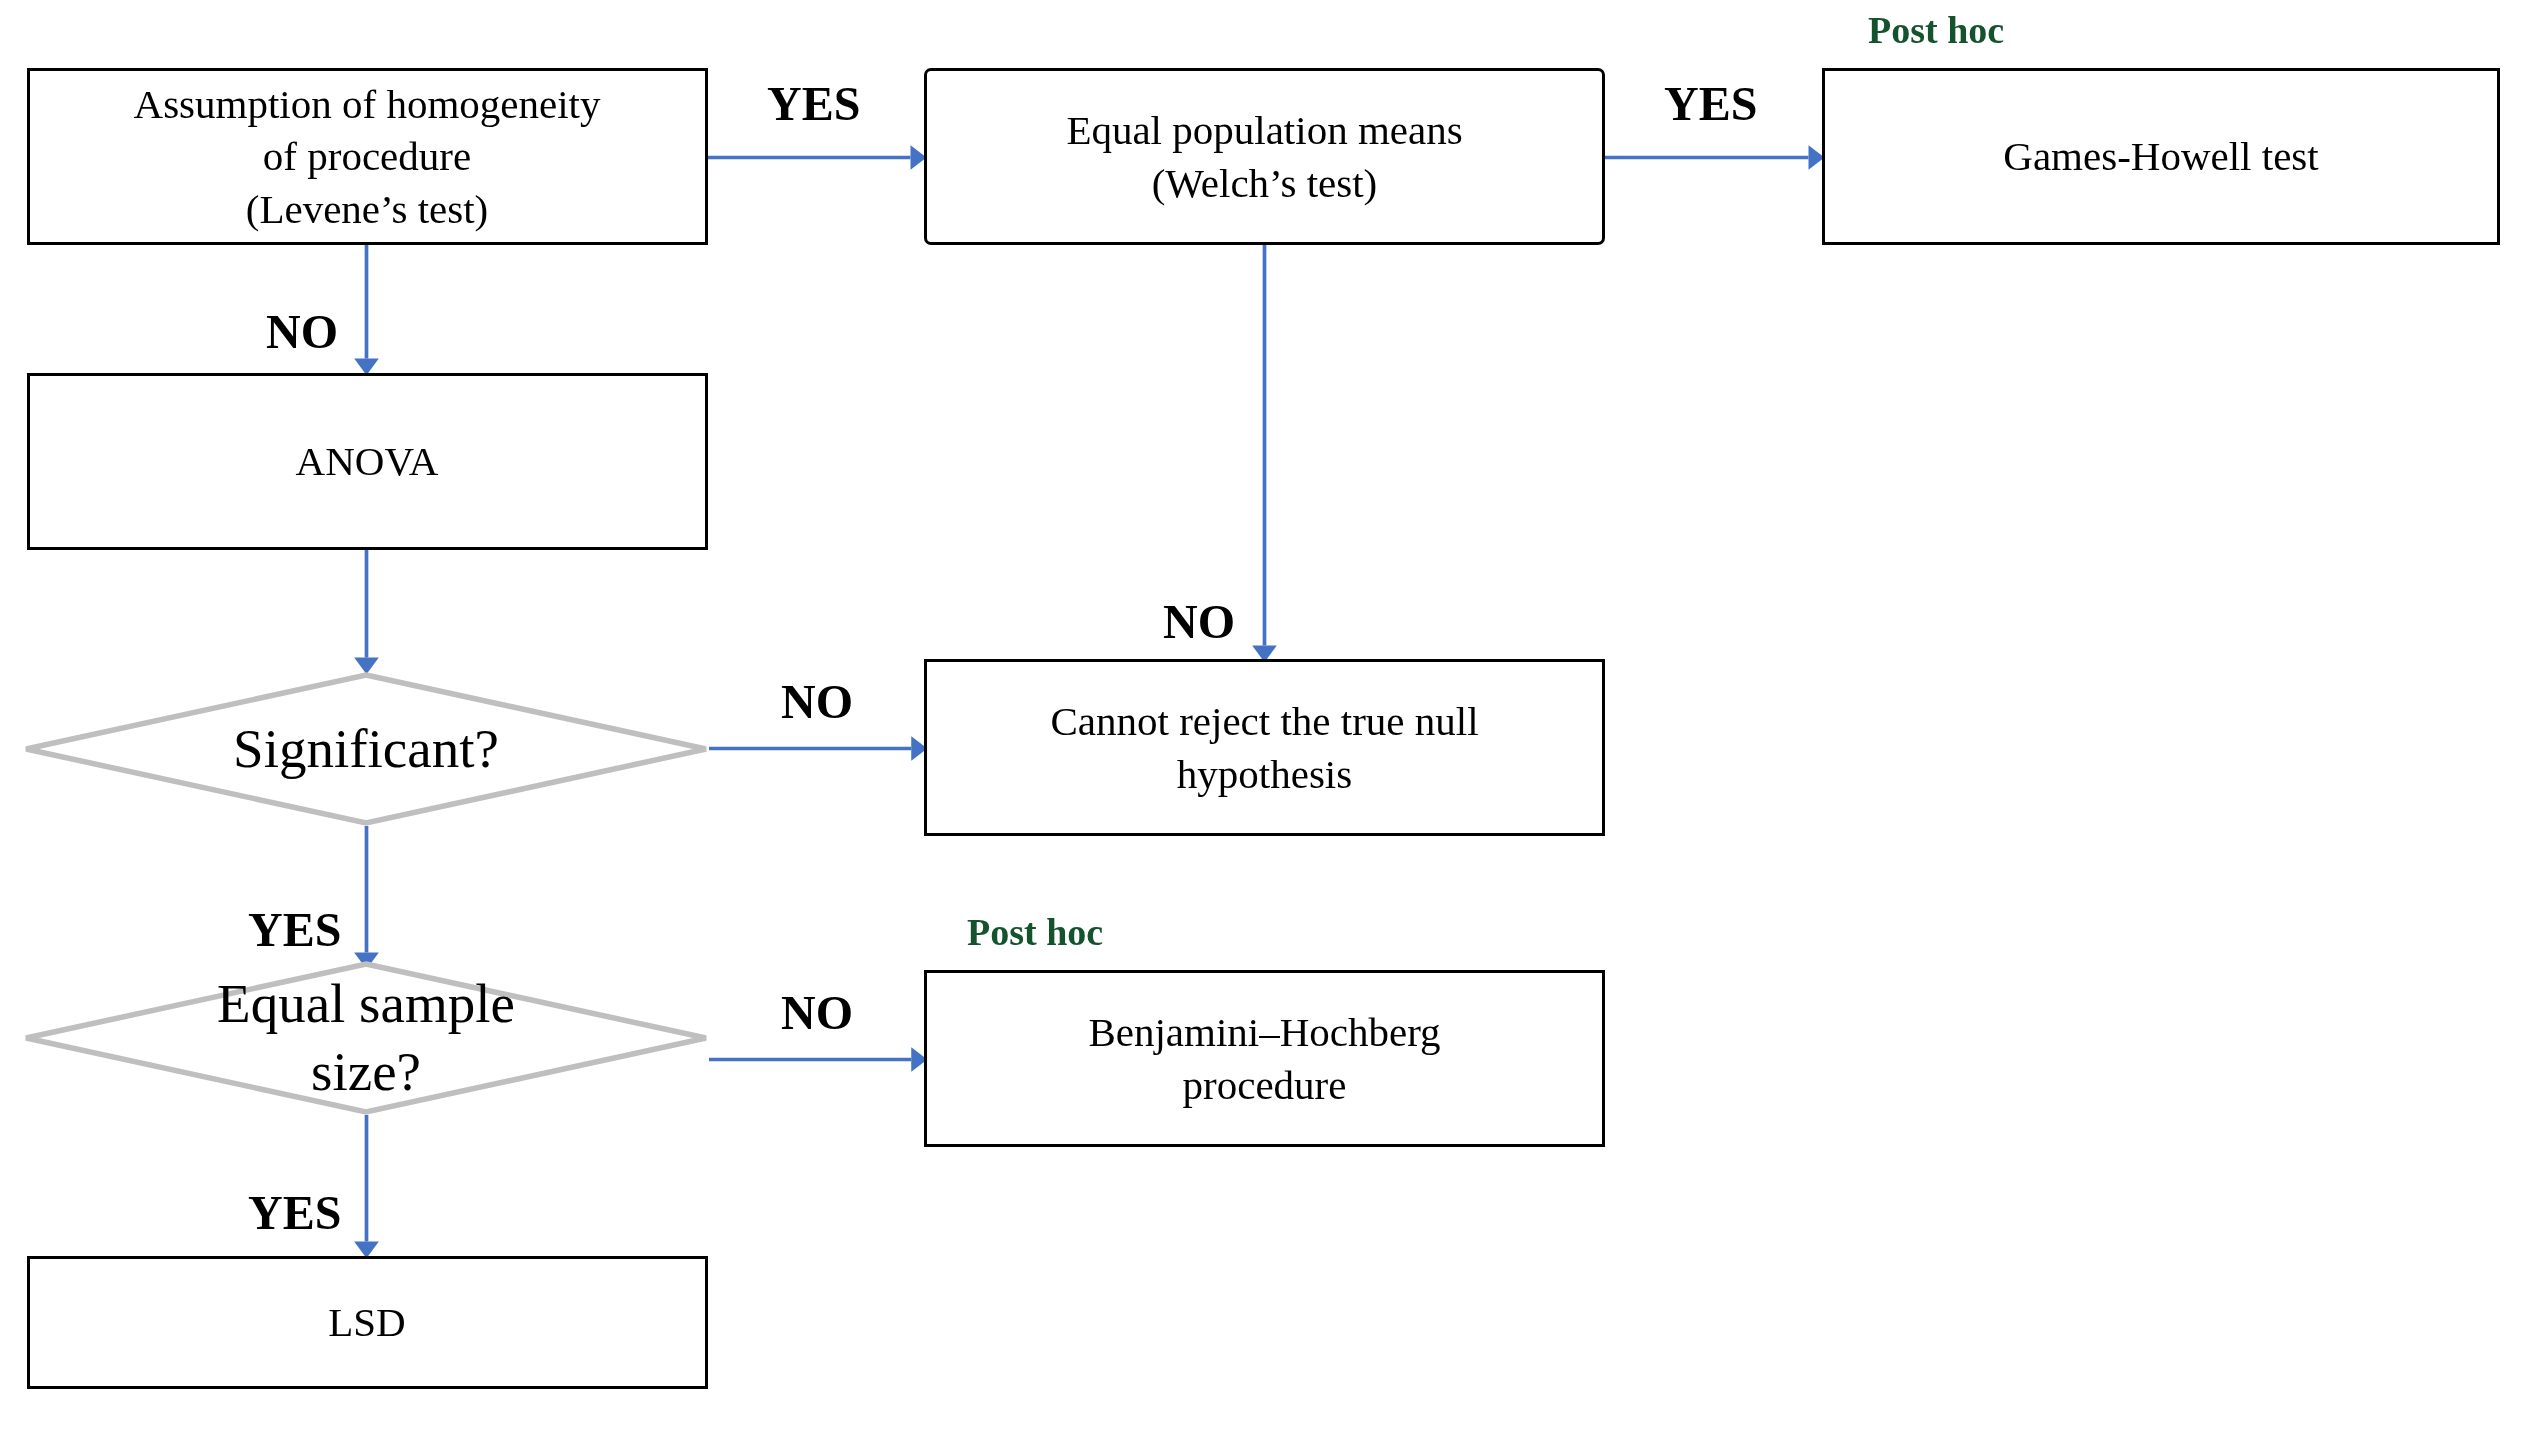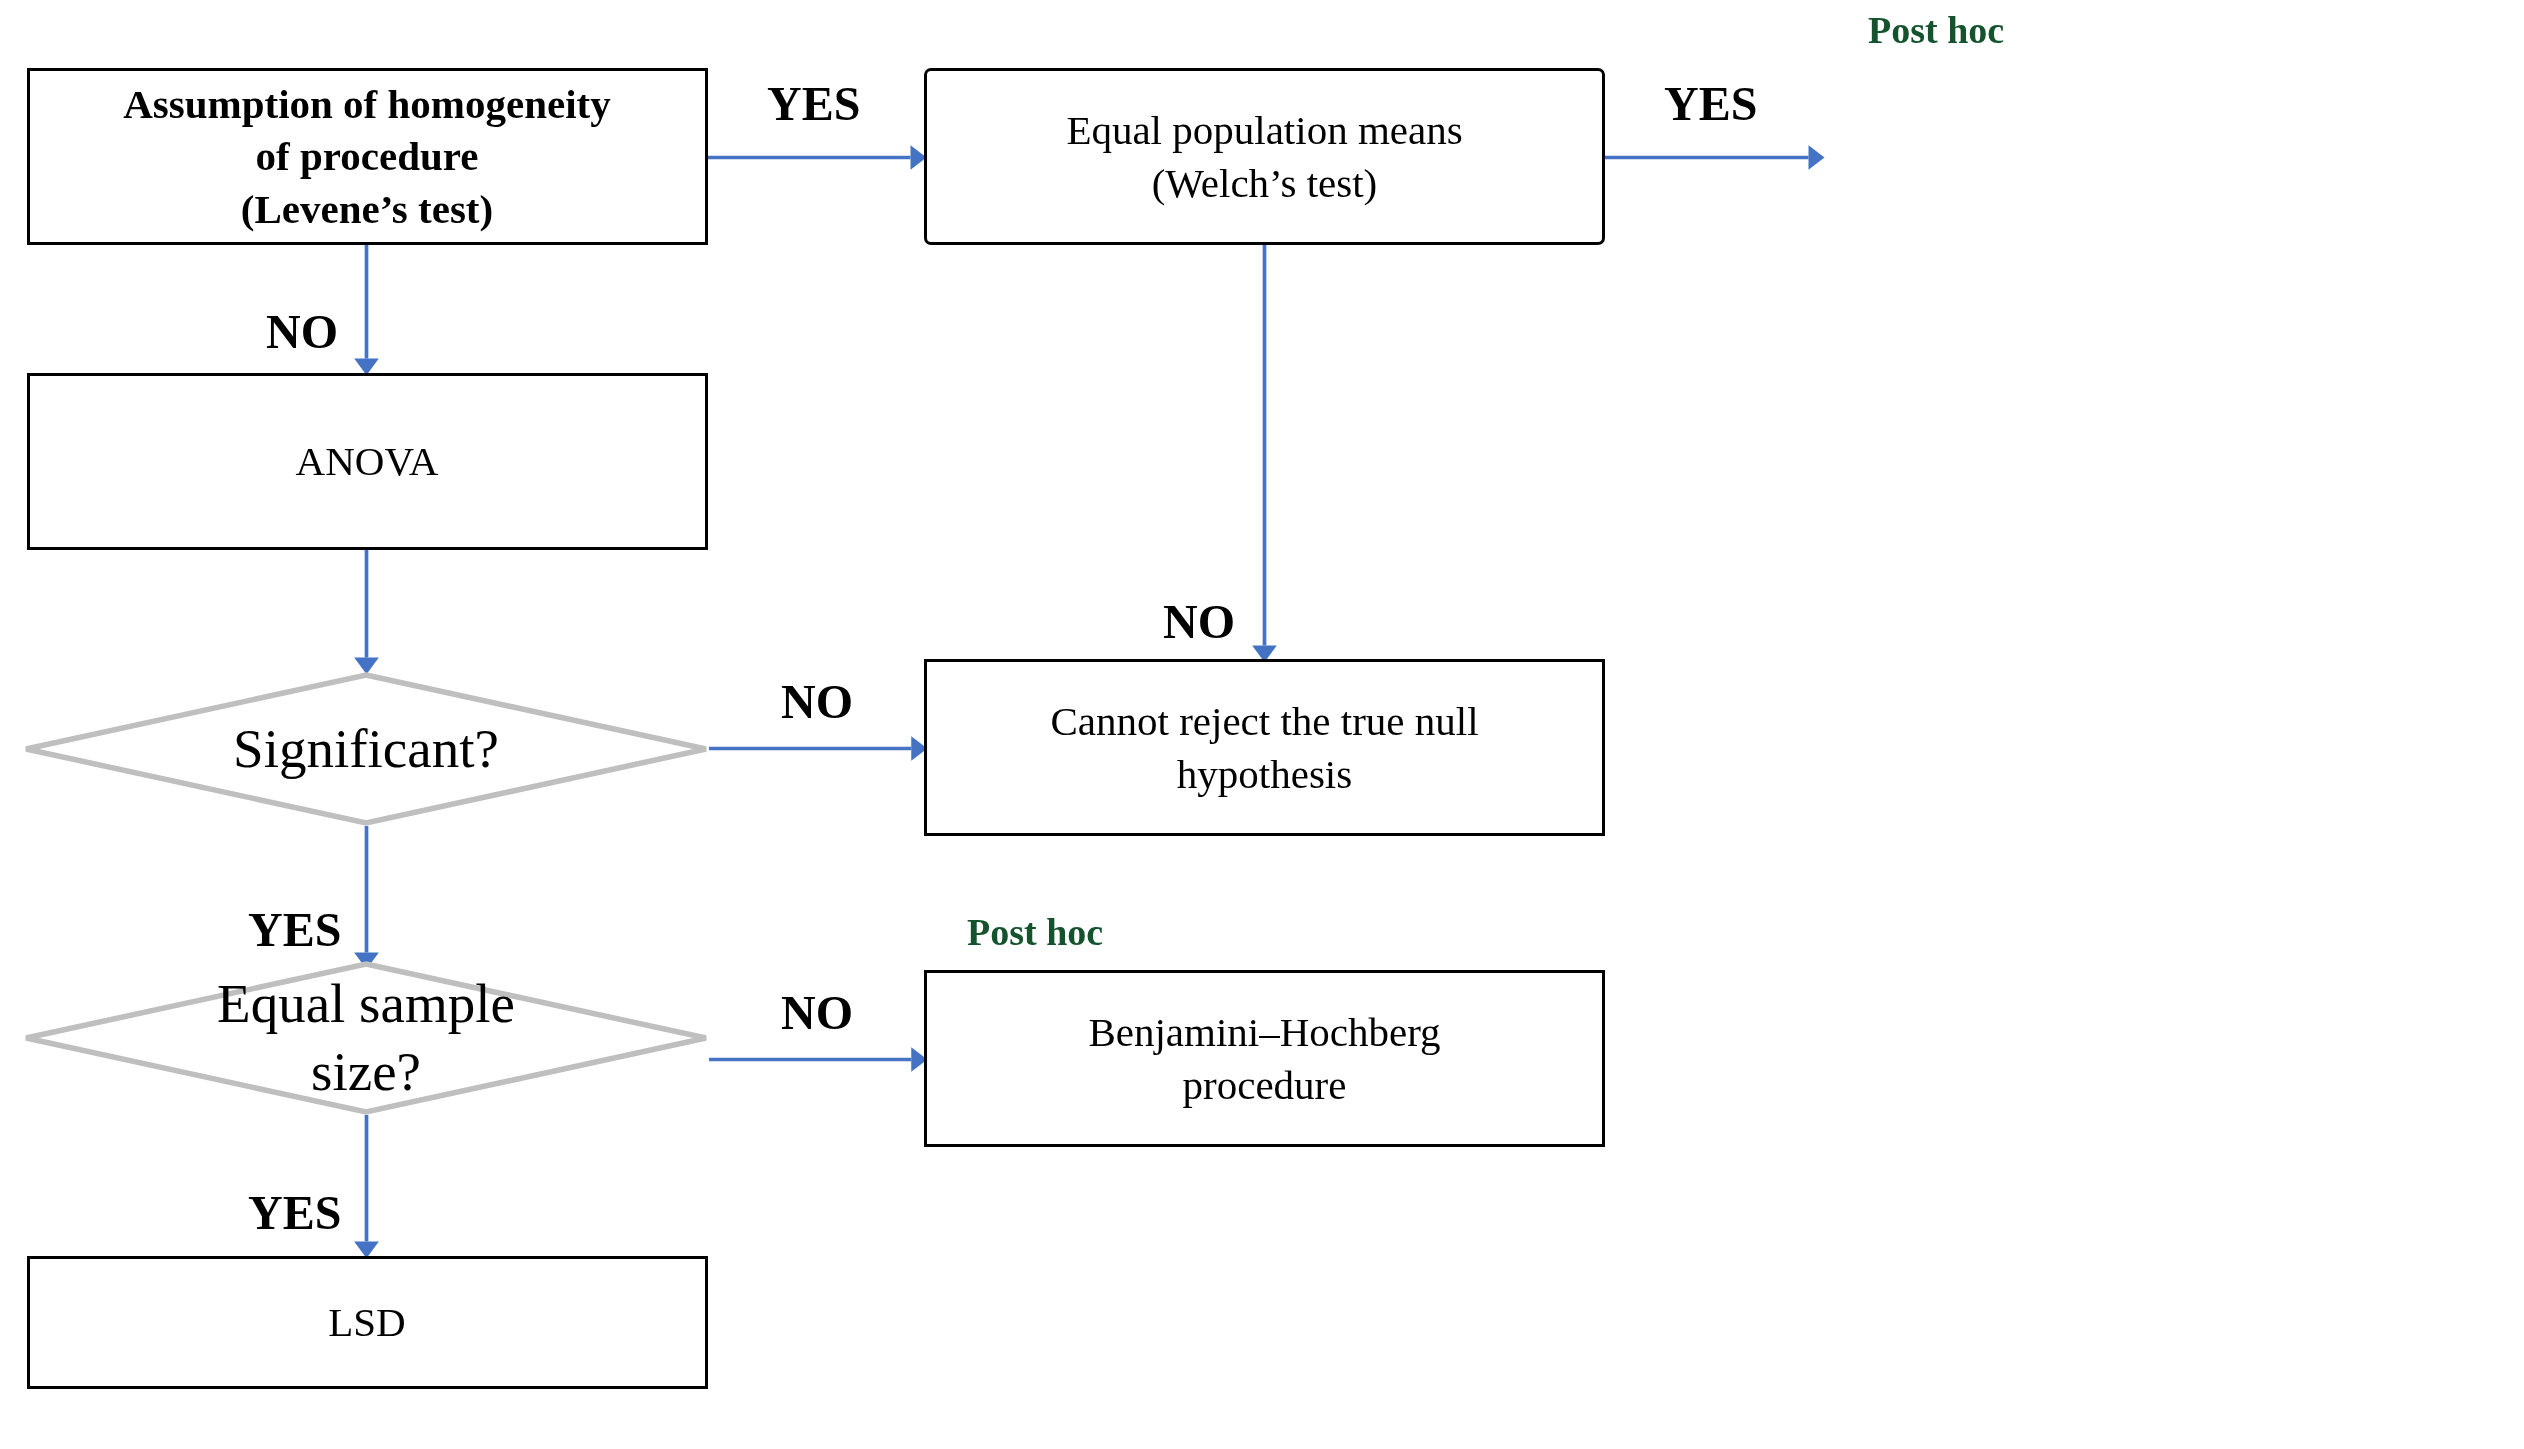--- a/index.html
+++ b/index.html
@@ -163,36 +163,39 @@
   <span class="edge-label" style="left:1163px; top:598px;">NO</span>
 
   <span class="edge-label" style="left:781px; top:678px;">NO</span>
 
   <span class="edge-label" style="left:248px; top:906px;">YES</span>
 
   <span class="edge-label" style="left:781px; top:989px;">NO</span>
 
   <span class="edge-label" style="left:248px; top:1189px;">YES</span>
 
-  <div class="node-box" style="left:26.5px; top:68px; width:681px; height:177px;font-weight:bold;">
+  <div class="node-box" style="left:26.5px; top:68px; width:681px; height:177px;">
     <span class="txt">
       <span>Assumption of homogeneity</span><br>
       <span>of procedure</span><br>
       <span>(Levene’s test)</span>
     </span>
   </div>
 
   <div class="node-box" style="left:924px; top:68px; width:681px; height:177px;border-radius:7px;">
     <span class="txt">
       <span>Equal population means</span><br>
       <span>(Welch’s test)</span>
     </span>
   </div>
 
   <span class="node-caption" style="left:1868px; top:11px;">Post hoc</span>
+  <div class="node-box" style="left:1822px; top:68px; width:678px; height:177px;">
+    <span class="txt">Games-Howell test</span>
+  </div>
 
   <div class="node-box" style="left:26.5px; top:373px; width:681px; height:177px;">
     <span class="txt">ANOVA</span>
   </div>
 
   <div class="node-diamond" style="left:23px; top:672px; width:686px; height:154px;">
     <svg viewBox="0 0 1113 250" preserveAspectRatio="none">
       <polygon points="556.5,5 1108,125 556.5,245 5,125" fill="#ffffff" stroke="#bfbfbf" stroke-width="9"></polygon>
     </svg>
     <div class="dlabel">Significant?</div>

